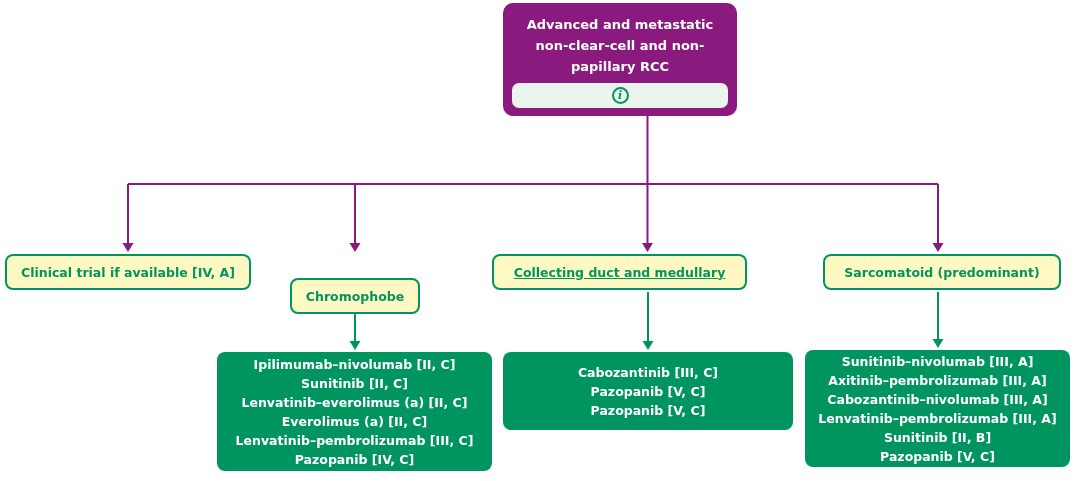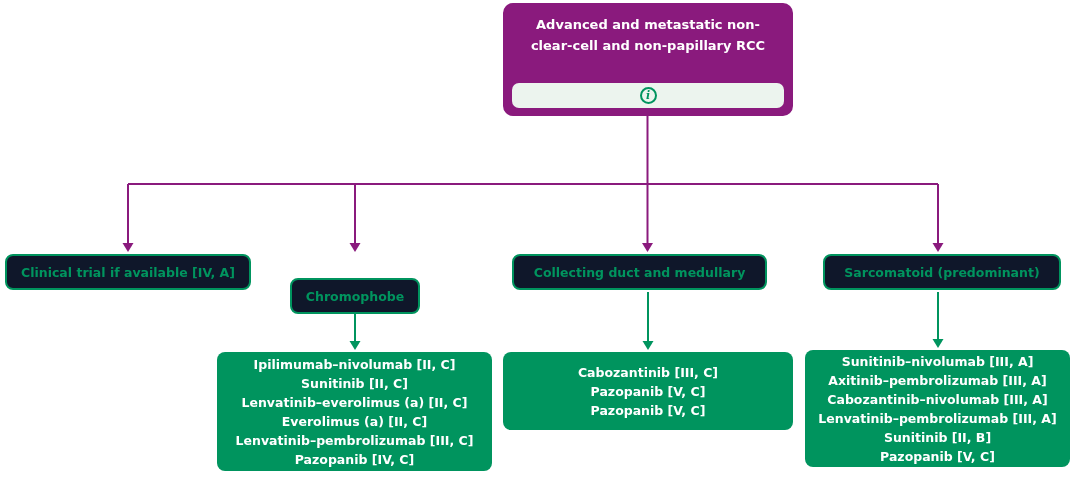--- a/index.html
+++ b/index.html
@@ -22,21 +22,21 @@
   svg.connectors{
     position:absolute;left:0;top:0;width:1080px;height:481px;
     pointer-events:none;
   }
   .p-line{stroke:var(--purple);stroke-width:2;fill:none;}
   .p-head{fill:var(--purple);stroke:none;}
   .g-line{stroke:var(--green);stroke-width:2;fill:none;}
   .g-head{fill:var(--green);stroke:none;}
 
   .root-box{
-    position:absolute;left:503px;top:3px;width:290px;height:113px;
+    position:absolute;left:503px;top:3px;width:234px;height:113px;
     background:var(--purple);
     border:2px solid var(--purple);
     border-radius:10px;
     text-align:center;
   }
   .root-title{
     color:#fff;font-weight:bold;font-size:13px;line-height:21px;
     padding:9px 12px 0 12px;
   }
   .root-strip{
@@ -48,31 +48,31 @@
   }
   .info-circle{
     width:17px;height:17px;border:2px solid var(--green);border-radius:50%;
     color:var(--green);font-size:11px;font-weight:bold;line-height:13px;
     text-align:center;font-family:"DejaVu Serif","Liberation Serif",serif;
     font-style:italic;
   }
 
   .node{
     position:absolute;height:36px;
-    background:#0f172a;
+    background:#fef9c3;
     border:2px solid var(--green);
     border-radius:8px;
     color:var(--green);
     font-weight:bold;font-size:12.5px;
     display:flex;align-items:center;justify-content:center;
     text-align:center;white-space:nowrap;
   }
   .node.n1{left:5px;  top:254px;width:246px;}
   .node.n2{left:290px;top:254px;width:130px;margin-top:24px;}
-  .node.n3{left:512px;top:254px;width:255px;}
+  .node.n3{left:492px;top:254px;width:255px;text-decoration:underline;}
   .node.n4{left:823px;top:254px;width:238px;}
 
   .tx{
     position:absolute;
     background:var(--green);
     border-radius:8px;
     color:#fff;font-weight:bold;font-size:12.5px;line-height:19px;
     display:flex;flex-direction:column;align-items:center;justify-content:center;
     text-align:center;
   }

